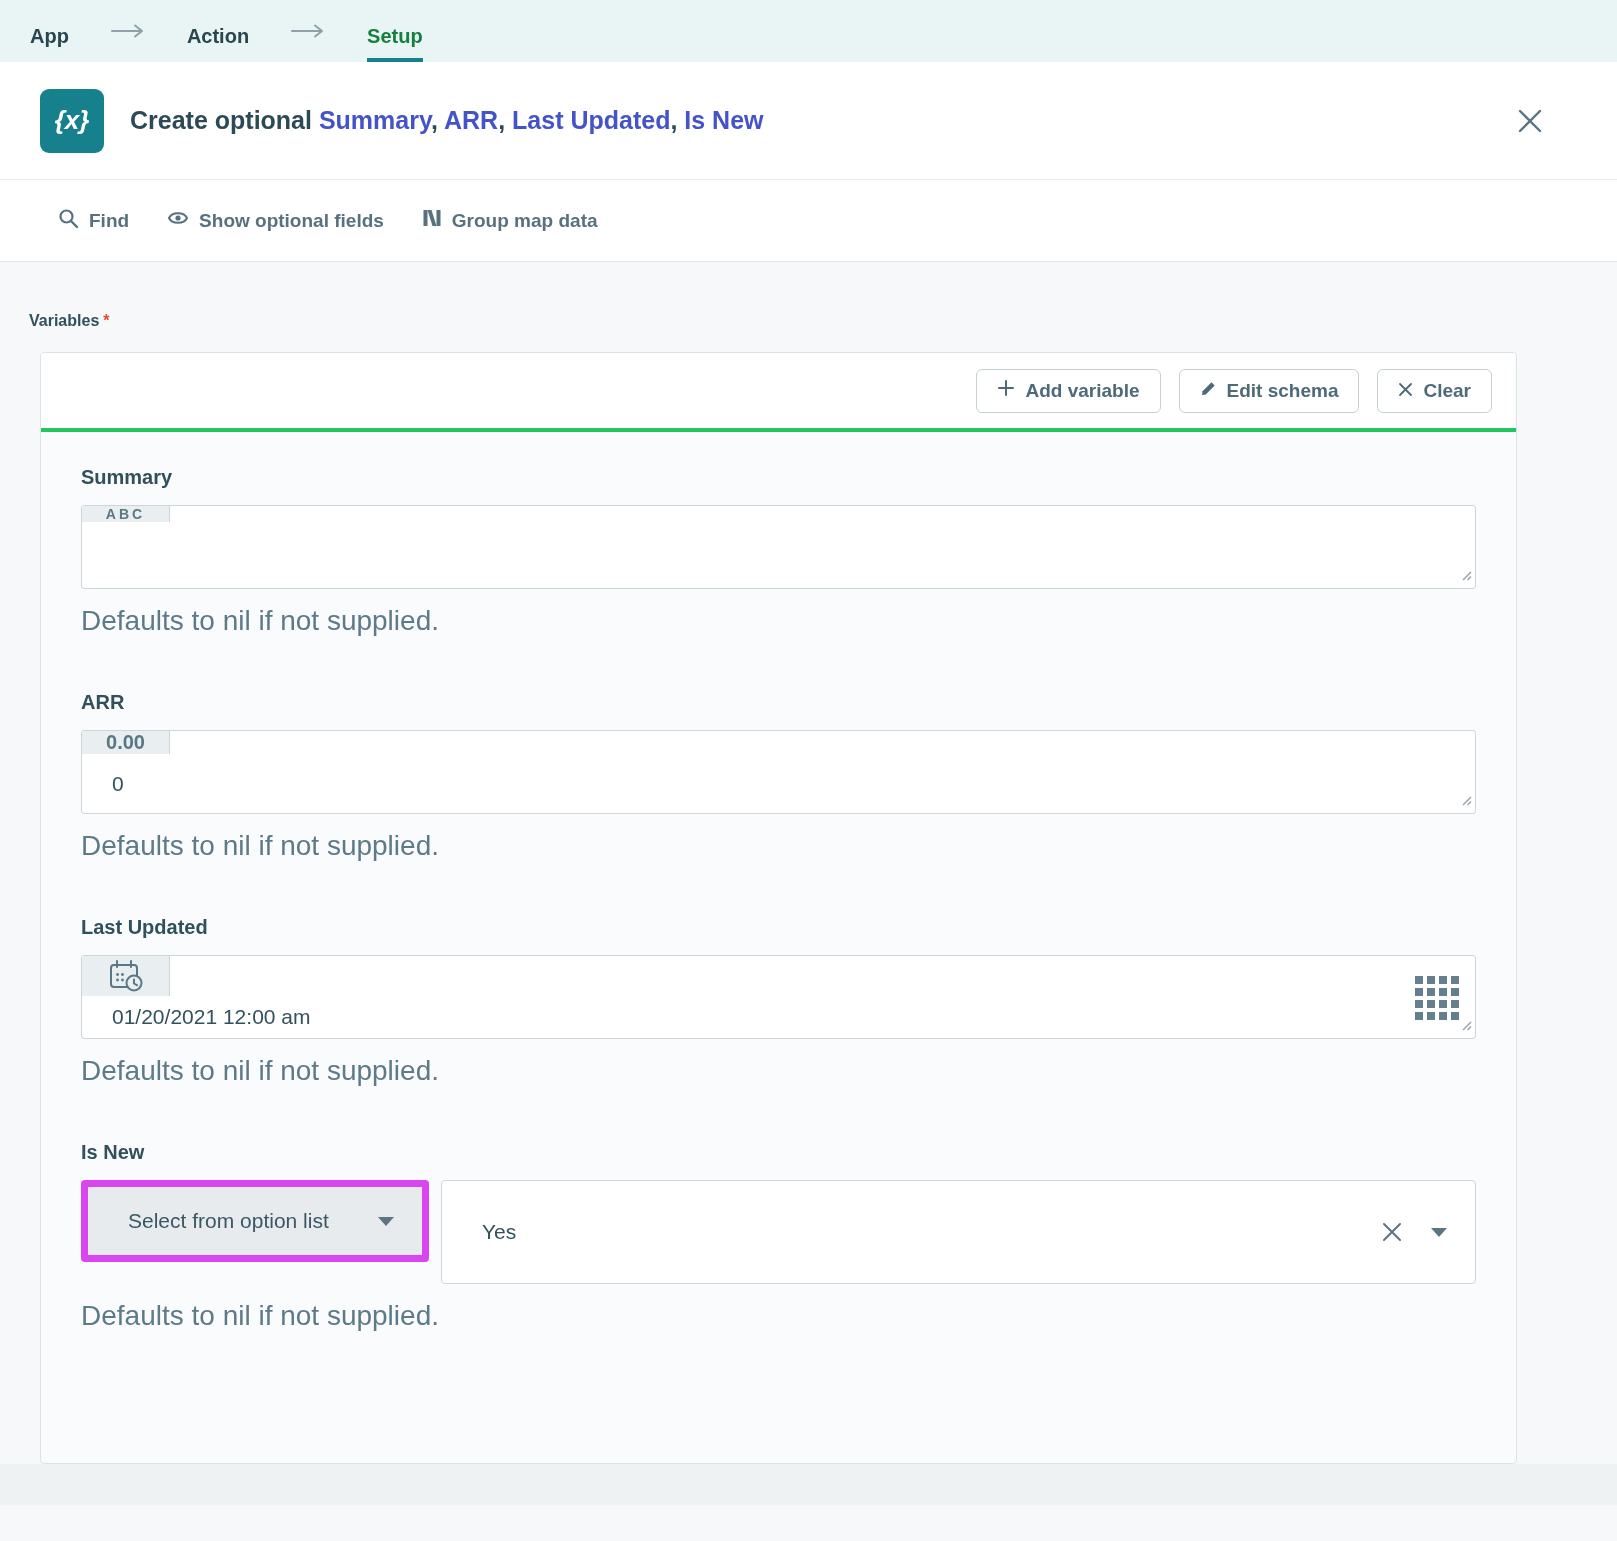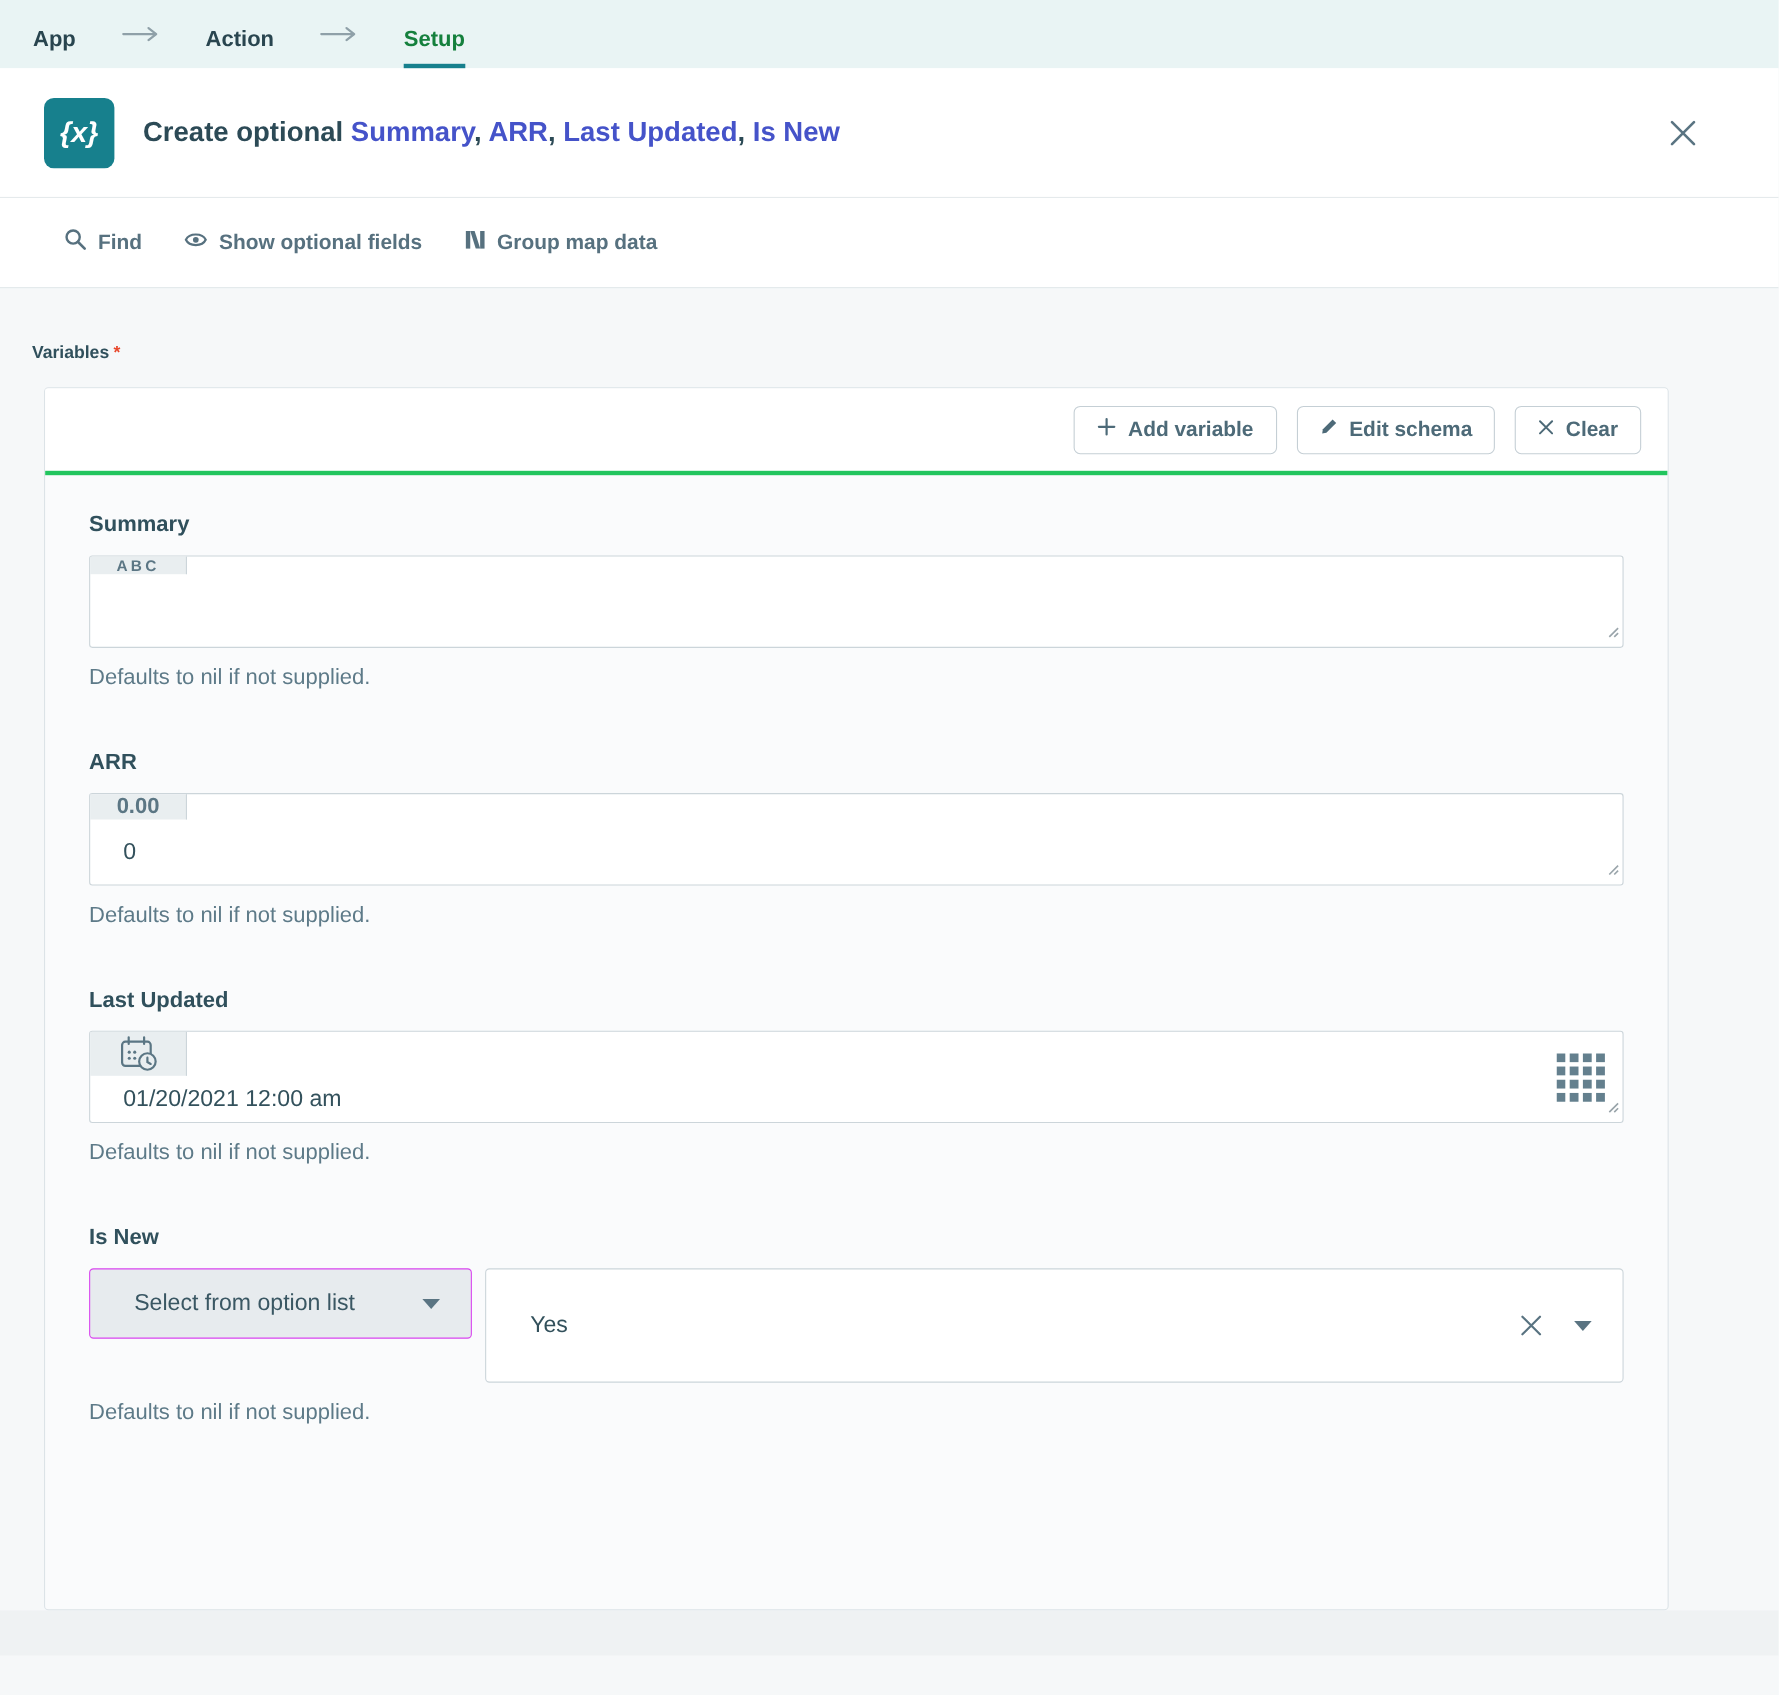--- a/index.html
+++ b/index.html
@@ -111,27 +111,27 @@
   .prefix.num { font-size:20px; font-weight:bold; }
   .input-value {
     flex:1; display:flex; align-items:center;
     padding-left:30px; font-size:21px; color:#33515c;
   }
   .grip { position:absolute; right:3px; bottom:3px; color:#9aa5ab; }
   .grid-icon {
     position:absolute; right:14px; top:50%; transform:translateY(-42%);
     color:#64808e; cursor:pointer;
   }
-  .helper { margin-top:16px; font-size:20px; color:#5d7a88; }
+  .helper { margin-top:16px; font-size:28px; color:#5d7a88; }
 
   
   .select-row { margin-top:16px; display:flex; gap:12px; }
   .mode-dropdown {
-    width:348px; height:64px; flex:0 0 auto;
-    background:#e7ebee; border:1px solid #d946ef; border-radius:4px;
+    width:348px; height:82px; flex:0 0 auto;
+    background:#e7ebee; border:7px solid #d946ef; border-radius:4px;
     display:flex; align-items:center;
     font-size:21px; color:#3a5763;
     cursor:pointer;
   }
   .mode-dropdown .dd-label { padding-left:40px; }
   .mode-dropdown .tri { margin-left:auto; margin-right:28px; }
   .value-select {
     flex:1; height:104px;
     background:#ffffff; border:1px solid #ccd5da; border-radius:4px;
     display:flex; align-items:center;

